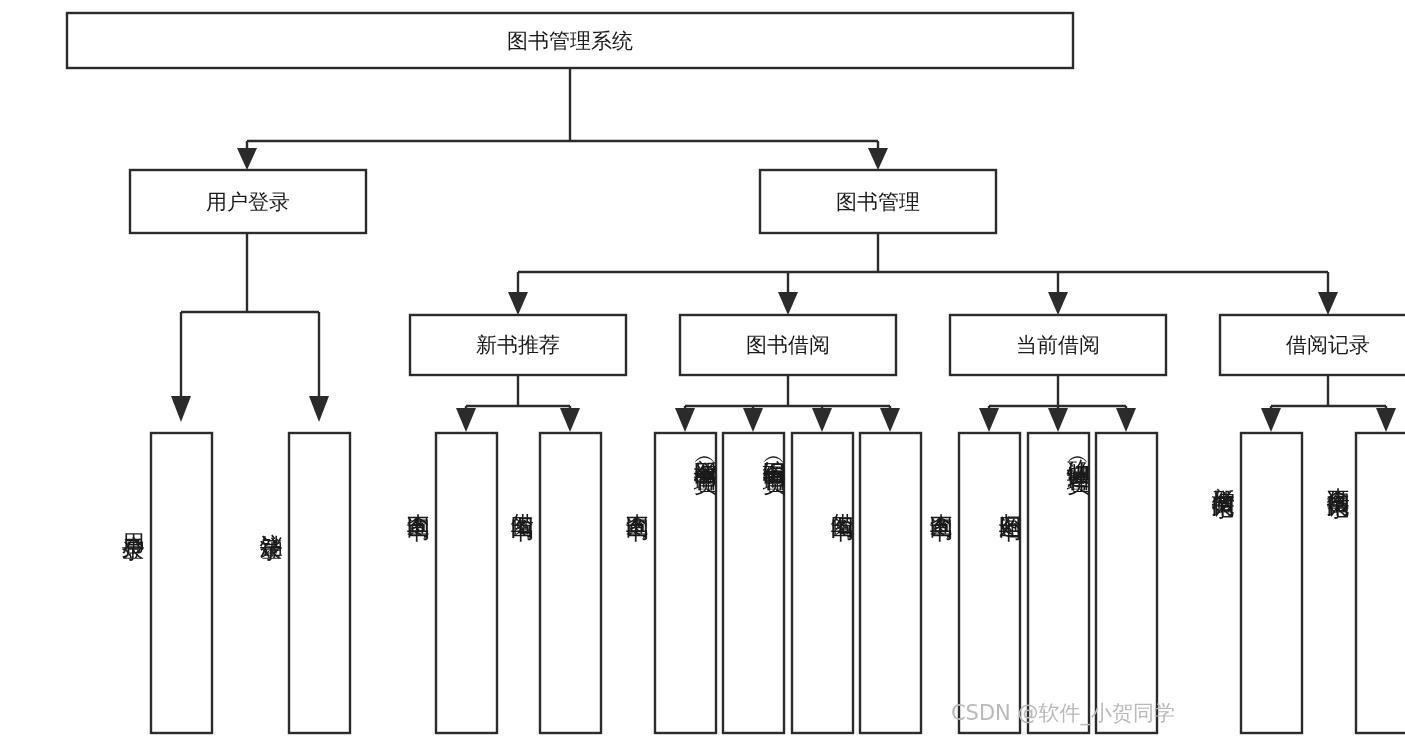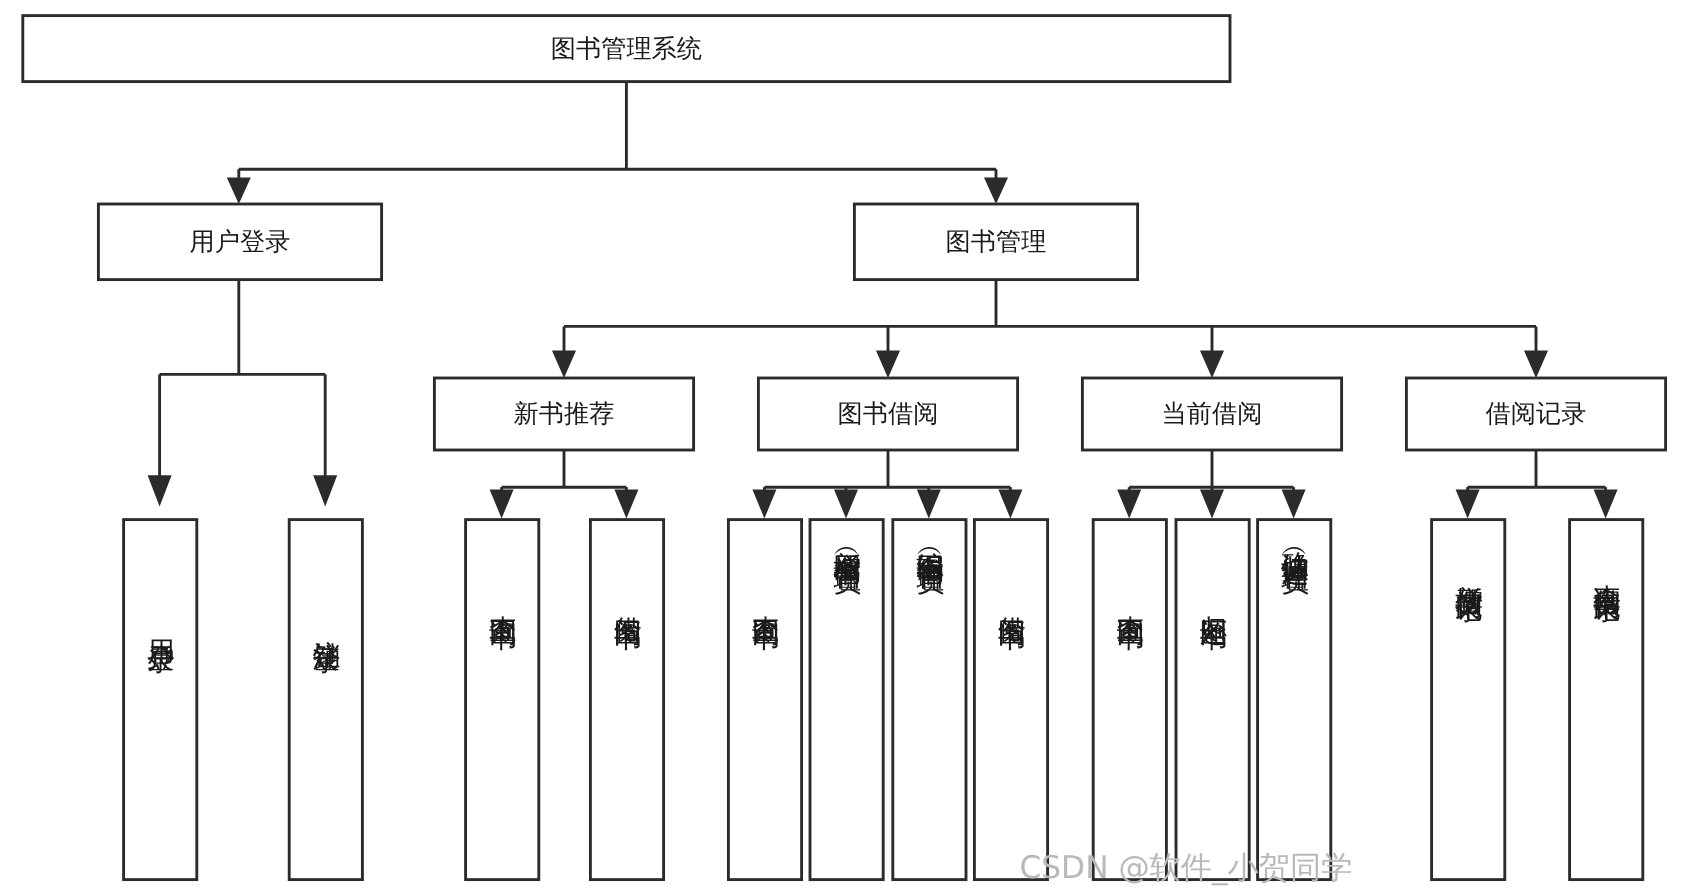--- a/index.html
+++ b/index.html
@@ -13,20 +13,21 @@
     position: relative;
     overflow: hidden;
     font-family: "DejaVu Sans", "Liberation Sans", sans-serif;
   }
   #diagram-root {
     position: absolute;
     left: 0;
     top: 0;
     width: 1135px;
     height: 747px;
+    padding-left: 48px;
   }
   svg.diagram {
     display: block;
     width: 1405px;
     height: 747px;
   }
   .node-rect {
     fill: #ffffff;
     stroke: #2b2b2b;
     stroke-width: 2.4;
@@ -60,23 +61,23 @@
     stroke-width: 2.4;
     fill: none;
   }
   .arrow-head {
     fill: #2b2b2b;
     stroke: none;
   }
   .watermark {
     position: absolute;
     right: 8px;
-    bottom: 6px;
-    font-family: "DejaVu Sans", "Liberation Sans", sans-serif;
-    font-size: 26px;
+    bottom: 20px;
+    font-family: "DejaVu Sans", "Liberation Sans", sans-serif;
+    font-size: 21px;
     color: #b9b9b9;
     white-space: nowrap;
     user-select: none;
   }
 </style>
 </head>
 <body>
 
 <div id="diagram-root">
 

